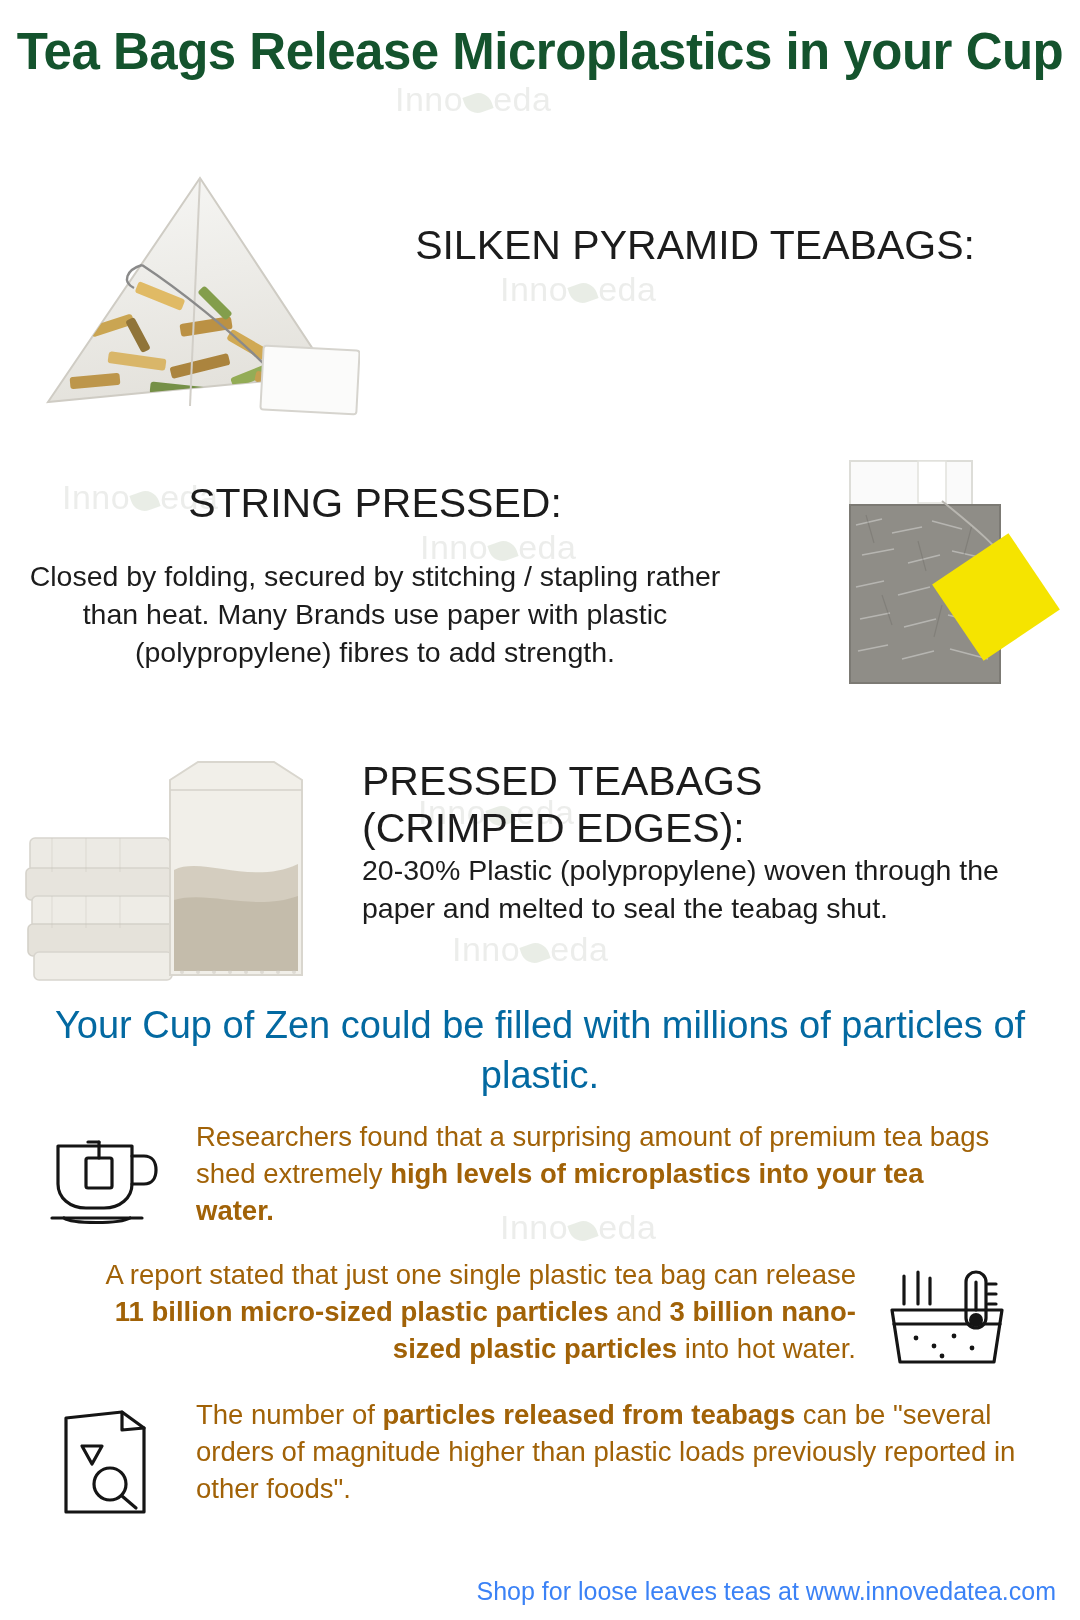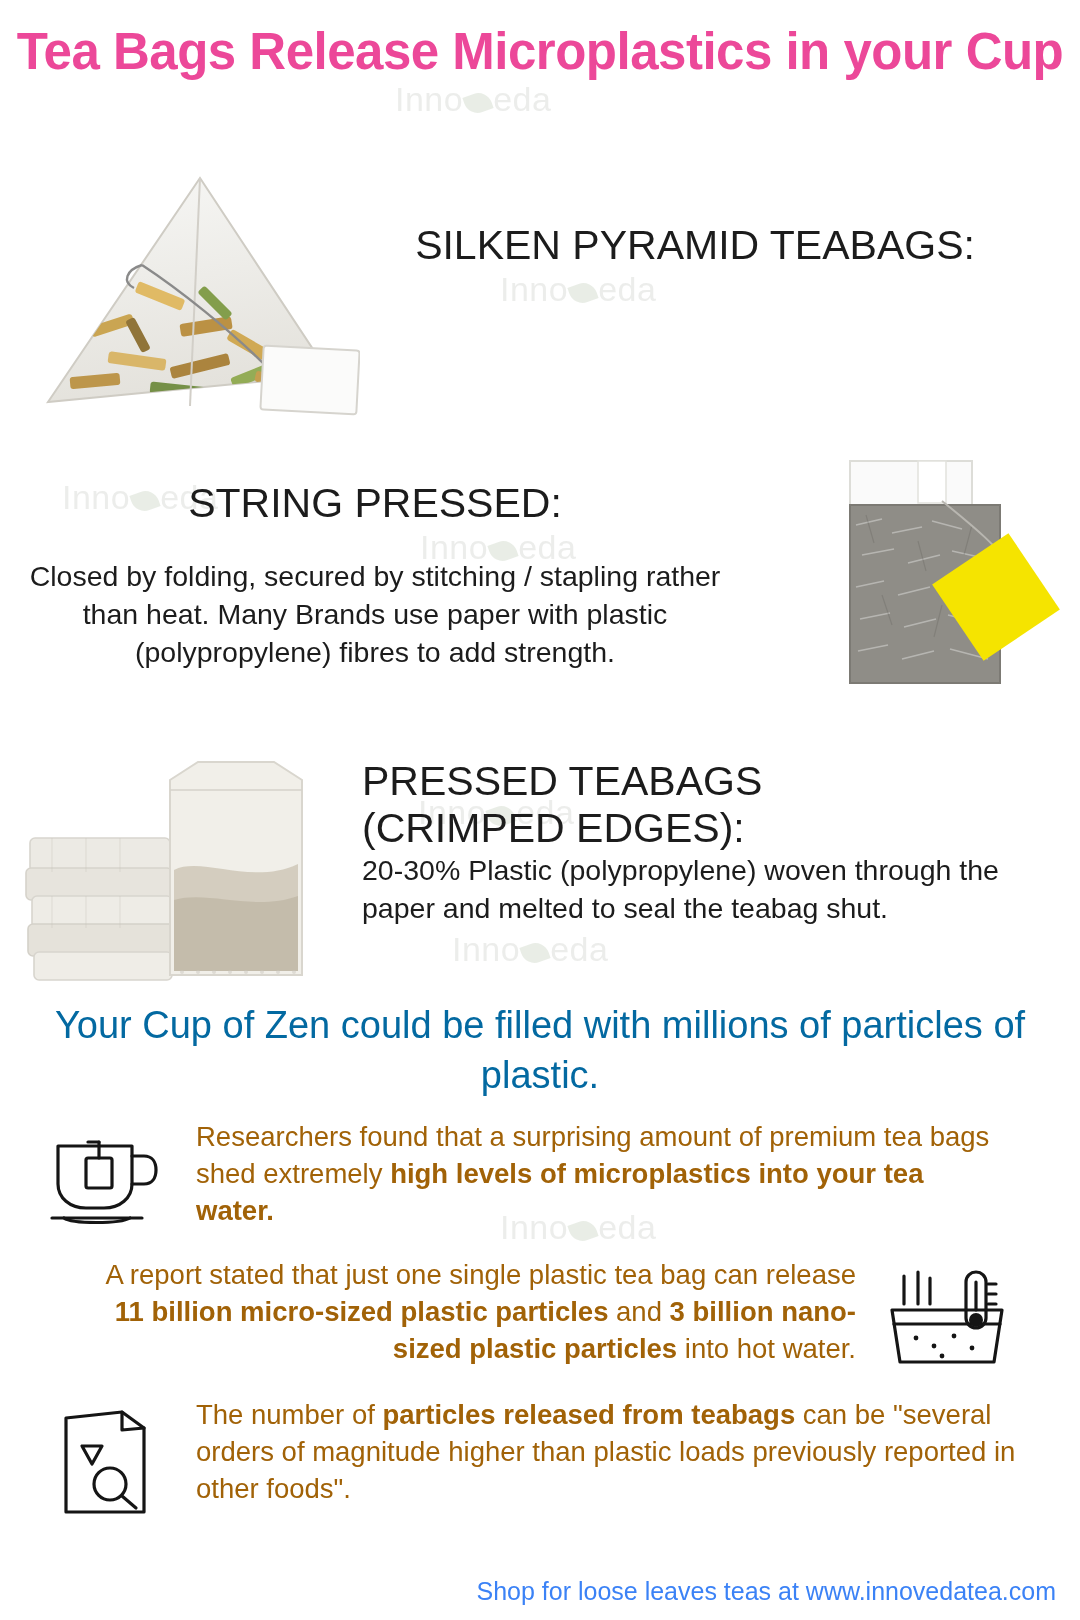--- a/index.html
+++ b/index.html
@@ -41,21 +41,21 @@
   .title {
     position: absolute;
     top: 22px;
     left: 0;
     width: 1080px;
     text-align: center;
     font-size: 51px;
     font-weight: bold;
     line-height: 1.18;
     letter-spacing: -0.5px;
-    color: #ec4899;
+    color: #14532d;
   }
 
   
   .sec-head {
     font-size: 41px;
     font-weight: 400;
     color: #1c1c1c;
     line-height: 1.15;
   }
   .sec-body {

